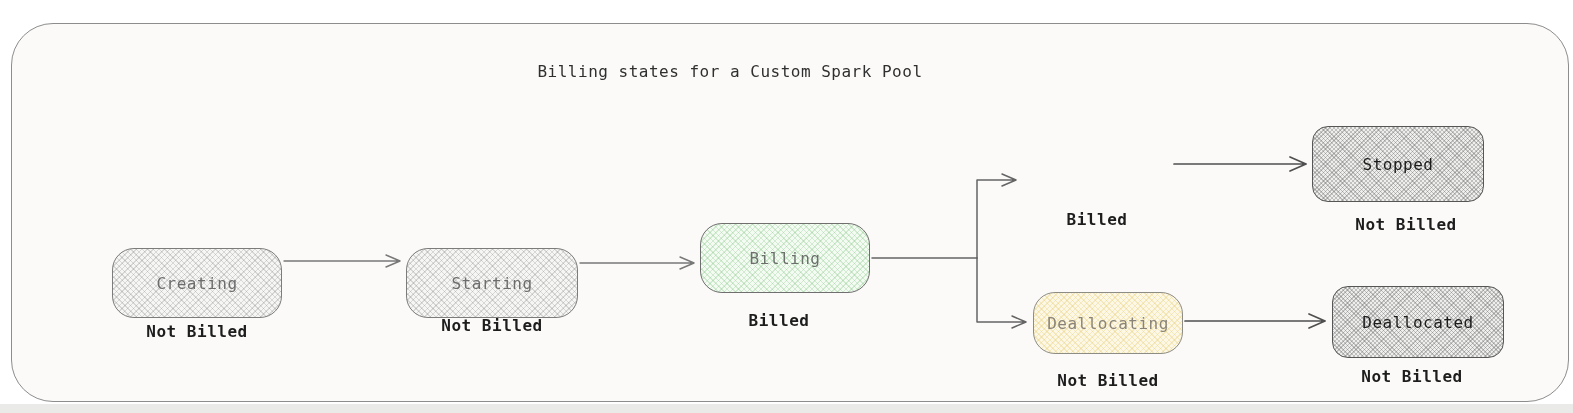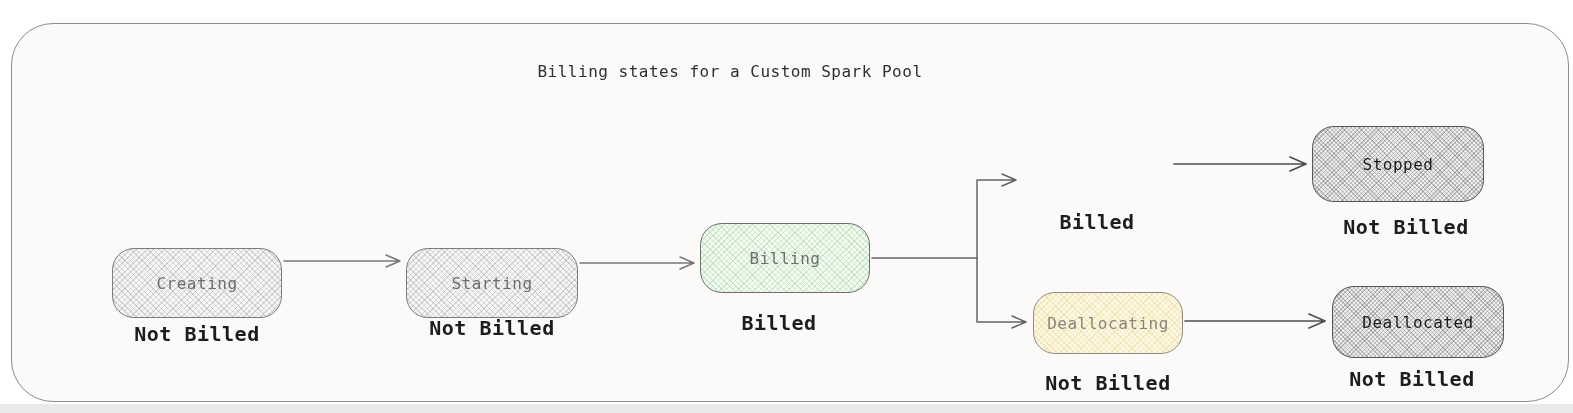--- a/index.html
+++ b/index.html
@@ -61,25 +61,26 @@
     border-color:#8d8d85;
     color:#8a8478;
   }
   .fill-dark{
     background:
       repeating-linear-gradient(45deg, rgba(82,82,82,.30) 0 1px, transparent 1px 3px),
       repeating-linear-gradient(135deg, rgba(82,82,82,.30) 0 1px, transparent 1px 3px),
       #eeeeec;
     border-color:#565656;
     color:#1c1c1c;
+    border-radius:16px;
   }
   .billing{
     position:absolute;width:200px;
     text-align:center;
-    font-size:20px;font-weight:bold;letter-spacing:.5px;
+    font-size:16px;font-weight:bold;letter-spacing:.5px;
     color:#1d1d1d;
   }
   #edges{position:absolute;left:0;top:0;pointer-events:none;}
 </style>
 </head>
 <body>
 
 <div id="stage">
 
   <div id="frame"></div>

